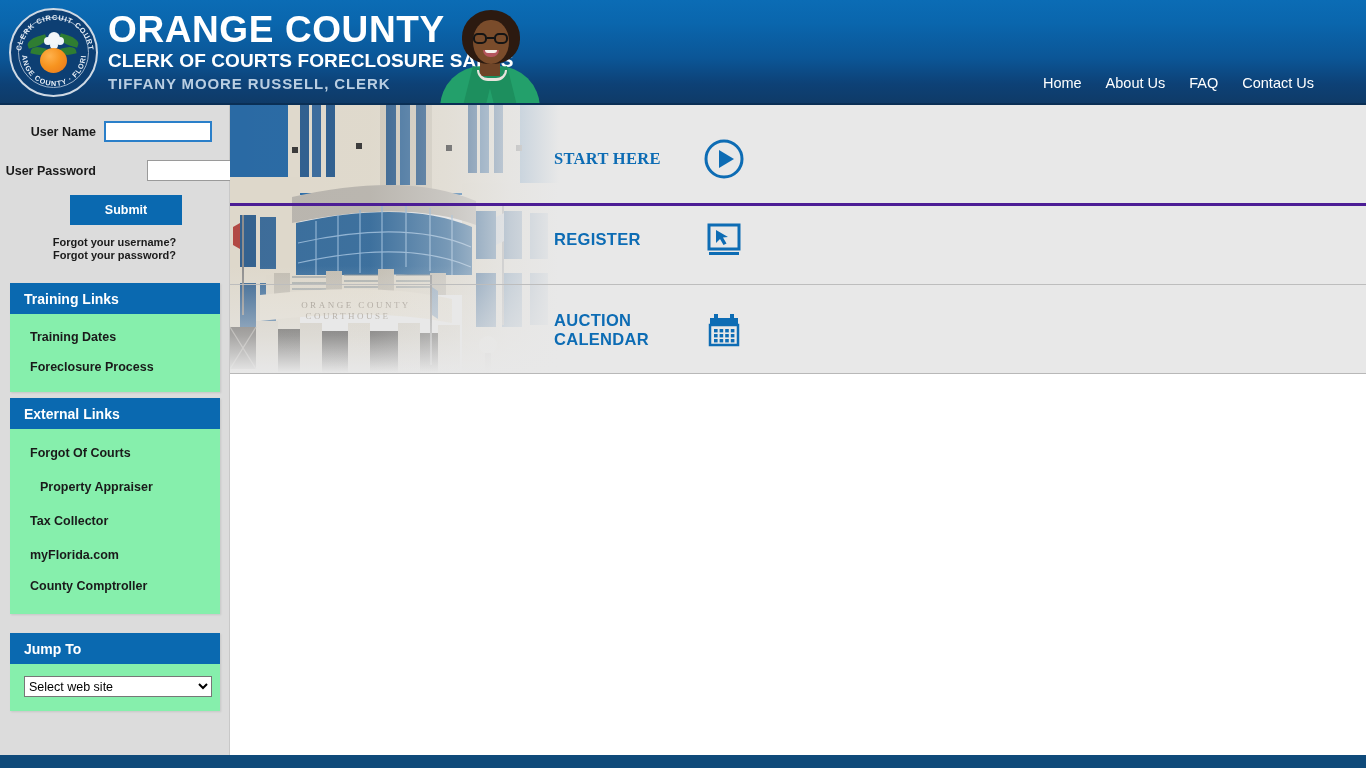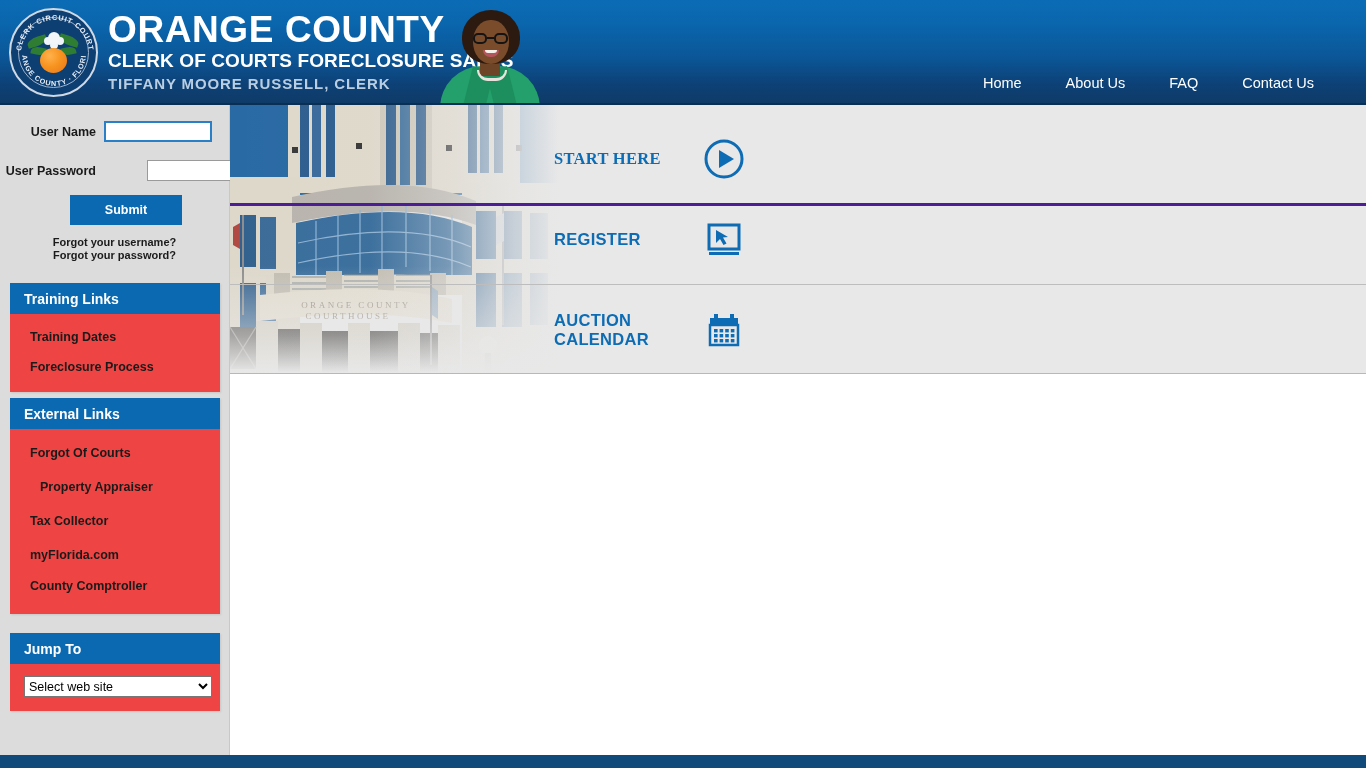--- a/index.html
+++ b/index.html
@@ -211,21 +211,21 @@
     width: 12px; height: 3px;
     background: #f5f0ea;
     border-radius: 0 0 6px 6px;
   }
 
   
   .nav {
     position: absolute;
     right: 52px; top: 75px;
     display: flex;
-    gap: 44px;
+    gap: 24px;
   }
   .nav-item {
     font-size: 14.5px;
     color: #ffffff;
     text-decoration: none;
     white-space: nowrap;
     cursor: pointer;
   }
 
   
@@ -311,21 +311,21 @@
     text-decoration: none;
     display: block;
     cursor: pointer;
   }
 
   
   .side-card {
     position: absolute;
     left: 10px;
     width: 210px;
-    background: #ef4444;
+    background: #86efac;
     box-shadow: 1px 1px 2px rgba(0,0,0,0.10);
   }
   .side-header {
     height: 31px;
     background: #0a69b0;
     color: #ffffff;
     font-size: 14px;
     font-weight: bold;
     display: flex;
     align-items: center;

